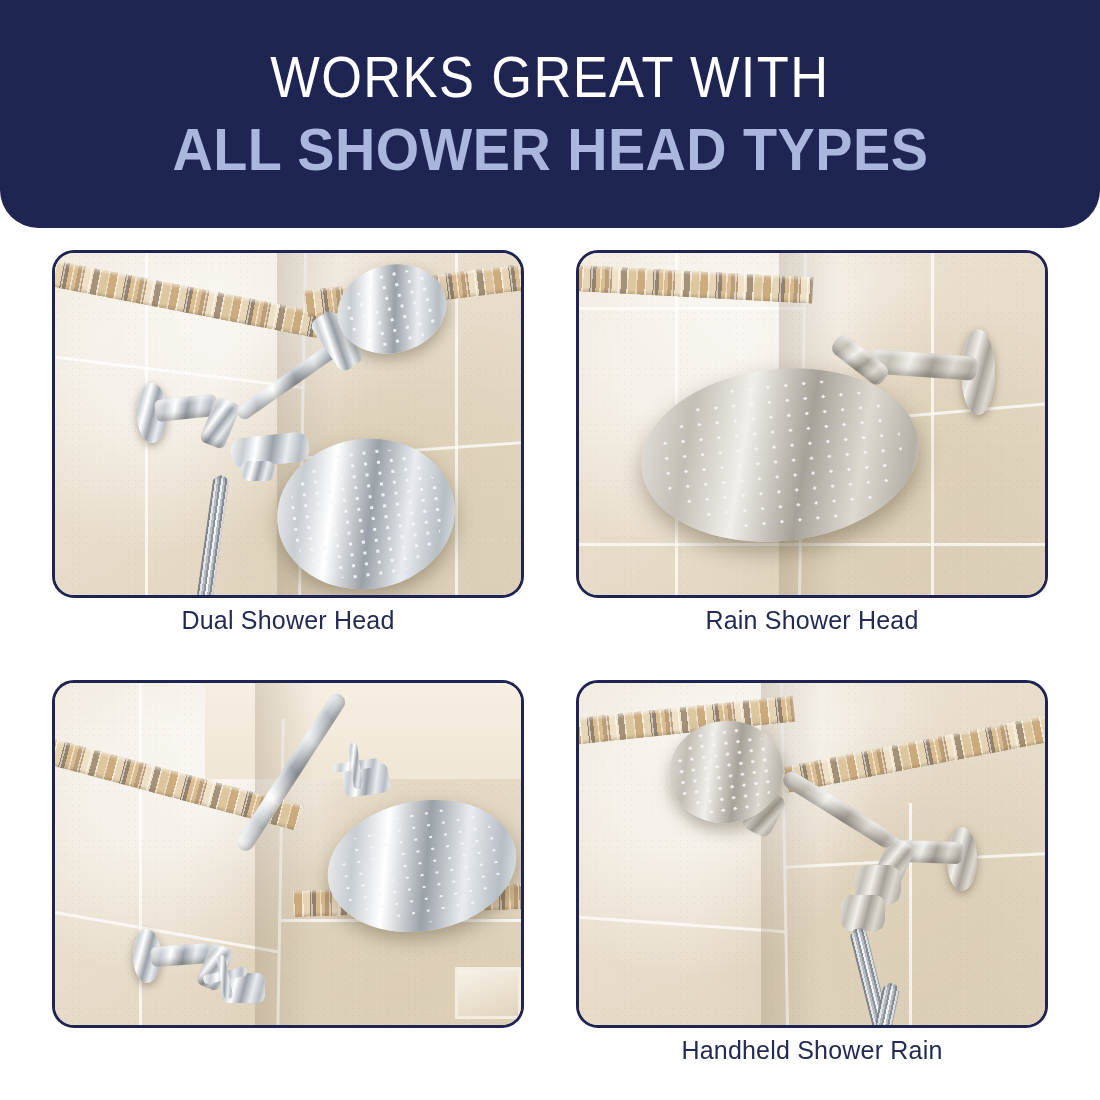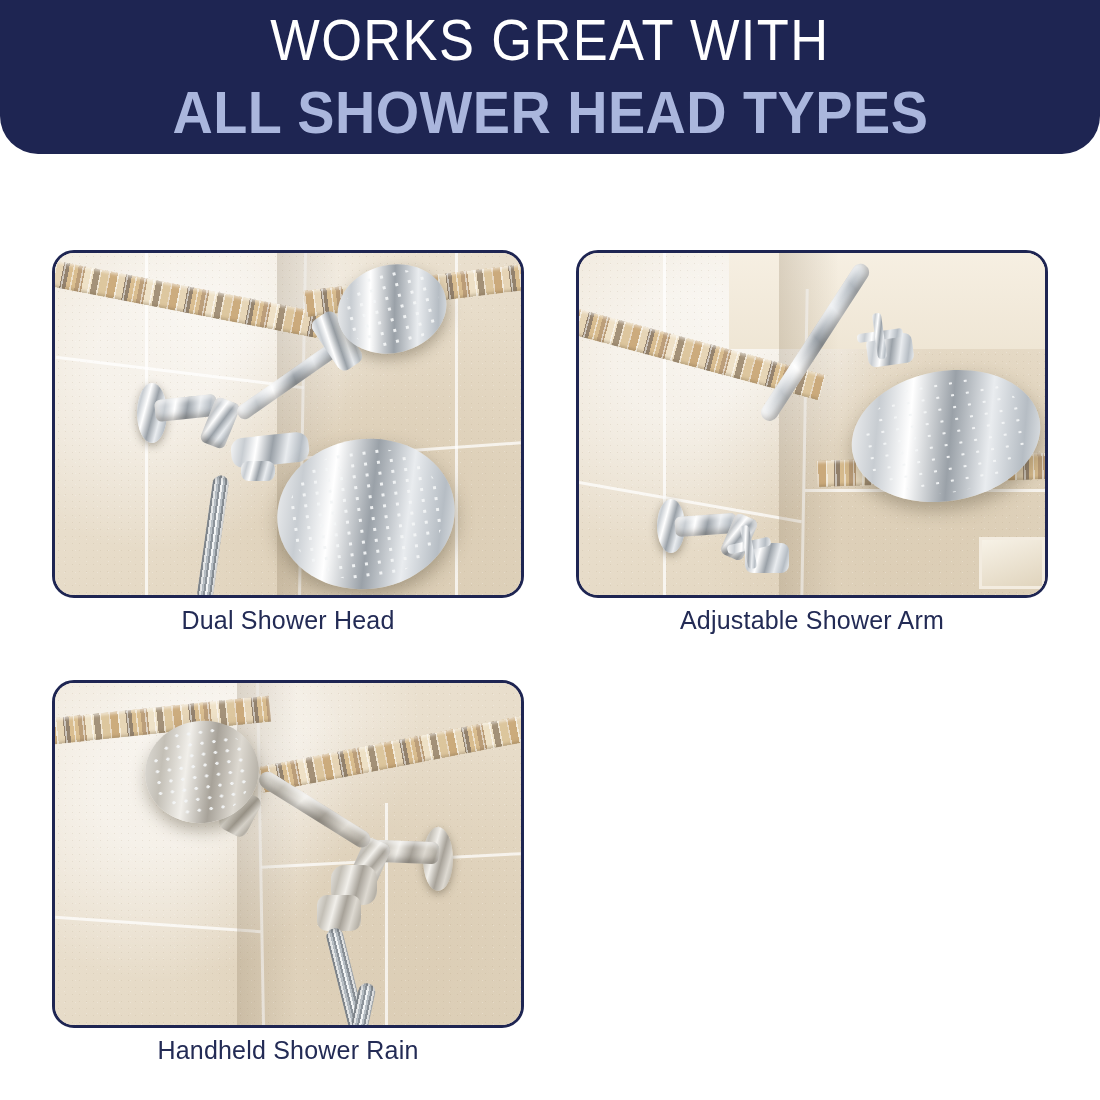--- a/index.html
+++ b/index.html
@@ -6,21 +6,21 @@
   html, body {
     width:1100px; height:1100px;
     background:#ffffff;
     font-family:"Liberation Sans", sans-serif;
     overflow:hidden;
   }
   .page { position:relative; width:1100px; height:1100px; background:#fff; }
 
   
   .banner {
-    position:absolute; left:0; top:0; width:1100px; height:154px;
+    position:absolute; left:0; top:0; width:1100px; height:228px;
     background:#1e2552;
     border-bottom-left-radius:38px; border-bottom-right-radius:38px;
     display:flex; flex-direction:column;
     align-items:center; justify-content:center;
   }
   .banner-line1 {
     color:#ffffff;
     font-size:57px; line-height:1.0;
     font-weight:400;
     letter-spacing:1.5px;
@@ -179,20 +179,48 @@
           <div class="hose" style="position:absolute; left:150px; top:222px; width:16px; height:126px; border-radius:8px; transform:rotate(8deg);"></div>
 
           <div class="chrome head-face" style="position:absolute; left:222px; top:186px; width:178px; height:150px; transform:rotate(-8deg); box-shadow:0 8px 18px rgba(90,80,60,.42);">
             <div class="nozzles"></div>
           </div>
         </div>
       </div>
       <div class="caption">Dual Shower Head</div>
     </div>
 
+    <div class="cell">
+      <div class="card" id="c2">
+        <div class="scene">
+          <div class="wall"></div>
+          <div class="grout gv" style="left:222px; transform:rotate(1deg);"></div>
+          <div class="grout gv" style="left:96px;"></div>
+          <div class="grout gv" style="left:352px;"></div>
+          <div class="grout gh" style="top:54px; left:0; width:226px;"></div>
+          <div class="grout gh" style="top:290px; left:0; right:0;"></div>
+          <div class="grout gh" style="top:160px; left:226px; right:0; transform:rotate(-5deg);"></div>
+          <div class="corner-shade" style="left:200px;"></div>
+
+          <div class="mosaic" style="left:-6px; top:12px; width:240px; transform:rotate(3deg); transform-origin:left center;"></div>
+
+          <div class="nickel flange" style="position:absolute; left:382px; top:76px; width:34px; height:86px;"></div>
+
+          <div class="nickel pipe" style="position:absolute; left:290px; top:100px; width:108px; height:24px; border-radius:8px; transform:rotate(4deg);"></div>
+
+          <div class="nickel pipe" style="position:absolute; left:250px; top:96px; width:62px; height:22px; border-radius:8px; transform:rotate(38deg);"></div>
+          <div class="nickel" style="position:absolute; left:238px; top:128px; width:30px; height:22px; border-radius:5px; transform:rotate(28deg);"></div>
+
+          <div class="nickel head-face" style="position:absolute; left:62px; top:116px; width:278px; height:172px; transform:rotate(-6deg); box-shadow:0 10px 22px rgba(90,80,60,.45);">
+            <div class="nozzles" style="background-size:18px 15px;"></div>
+          </div>
+        </div>
+      </div>
+      <div class="caption">Rain Shower Head</div>
+    </div>
 
     <div class="cell">
       <div class="card" id="c3">
         <div class="scene">
           <div class="wall"></div>
 
           <div style="position:absolute; left:150px; top:0; right:0; height:96px; background:linear-gradient(180deg,#f6efe2,#efe6d5);"></div>
           <div class="grout gv" style="left:224px; top:36px; height:312px; transform:rotate(1deg);"></div>
           <div class="grout gv" style="left:84px;"></div>
           <div class="grout gh" style="top:228px; left:0; width:226px; transform:rotate(10deg); transform-origin:left center;"></div>
@@ -216,21 +244,20 @@
           <div class="chrome" style="position:absolute; left:278px; top:78px; width:46px; height:9px; border-radius:4px; transform:rotate(-8deg);"></div>
           <div class="chrome" style="position:absolute; left:296px; top:60px; width:9px; height:46px; border-radius:4px; transform:rotate(-8deg);"></div>
 
           <div class="chrome head-face" style="position:absolute; left:272px; top:118px; width:190px; height:130px; transform:rotate(-10deg); box-shadow:0 8px 18px rgba(90,80,60,.4);">
             <div class="nozzles" style="background-size:15px 12px;"></div>
           </div>
 
           <div style="position:absolute; right:0; bottom:6px; width:66px; height:52px; background:linear-gradient(160deg,#f7f2e7,#e0d4bd); border:3px solid #f3ece0;"></div>
         </div>
       </div>
-      <div class="caption">Adjustable Shower Arm</div>
     </div>
 
     <div class="cell">
       <div class="card" id="c4">
         <div class="scene">
           <div class="wall"></div>
           <div class="grout gv" style="left:204px; transform:rotate(-1deg);"></div>
           <div class="grout gv" style="left:330px; top:120px; height:228px;"></div>
           <div class="grout gh" style="top:240px; left:0; width:206px; transform:rotate(4deg);"></div>
           <div class="grout gh" style="top:176px; left:206px; right:0; transform:rotate(-3deg);"></div>

